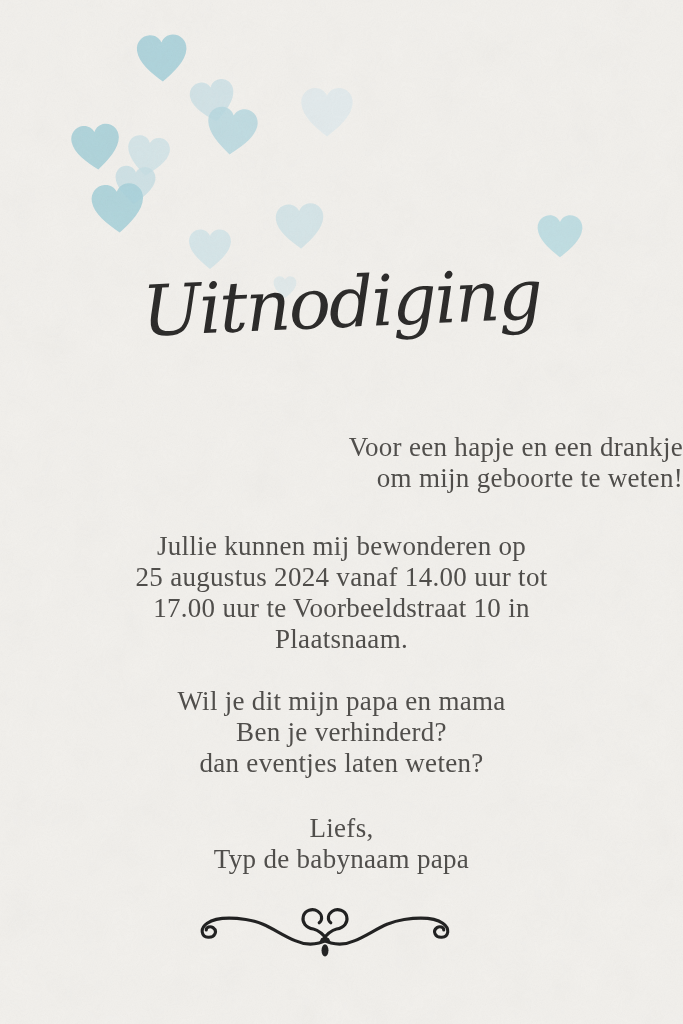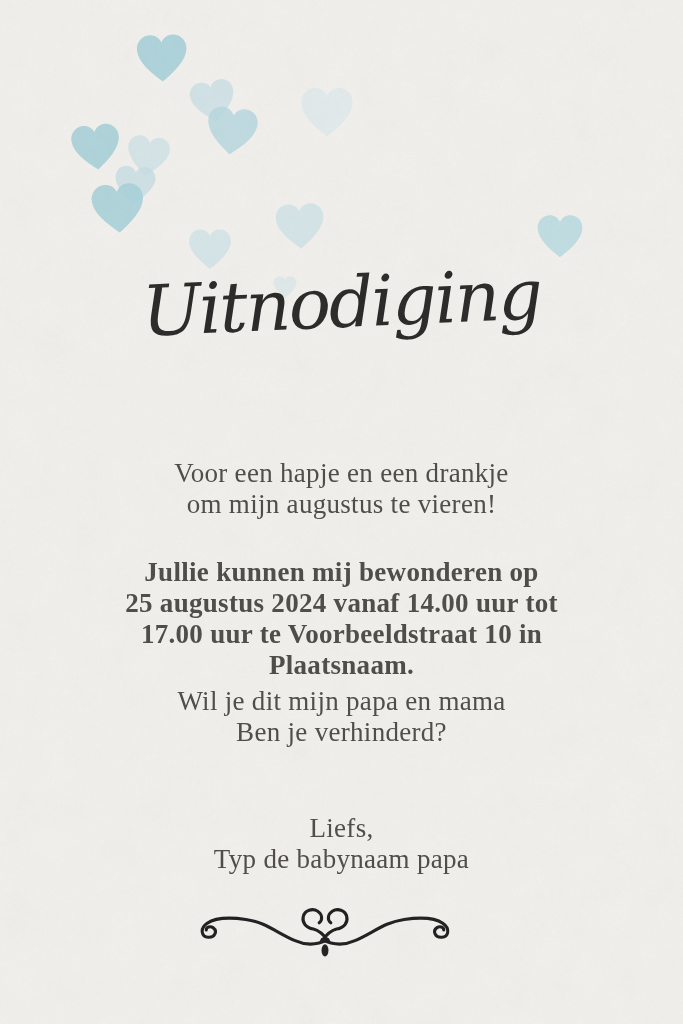--- a/index.html
+++ b/index.html
@@ -44,22 +44,22 @@
   .para {
     position: absolute;
     left: 0;
     width: 683px;
     text-align: center;
     font-size: 27px;
     line-height: 31px;
     letter-spacing: 0.3px;
     color: #4b4946;
   }
-  .para-1 { top: 458px; }
-  .para-2 { top: 557px; font-weight: bold; }
+  .para-1 { top: 432px; text-align: right; }
+  .para-2 { top: 531px; }
   .para-3 { top: 686px; }
   .para-4 { top: 813px; }
   .line { display: block; }
   .flourish {
     position: absolute;
     left: 189px;
     top: 903px;
     width: 272px;
     height: 56px;
   }
@@ -96,33 +96,34 @@
         <use href="#heart-shape" width="50" height="46.875" fill="#cbe1e6" opacity="0.75" transform="translate(300 226) rotate(-3) translate(-25 -23.4375)"></use>
         <use href="#heart-shape" width="47" height="44.0625" fill="#b7dae1" opacity="0.85" transform="translate(560 236) rotate(0) translate(-23.5 -22.03125)"></use>
         <use href="#heart-shape" width="24" height="22.5" fill="#d9e7ea" opacity="0.7" transform="translate(285 287) rotate(0) translate(-12 -11.25)"></use>
       </g>
   </svg>
 
   <div class="title">Uitnodiging</div>
 
   <div class="para para-1">
     <span class="line">Voor een hapje en een drankje</span>
-    <span class="line">om mijn augustus te vieren!</span>
+    <span class="line">om mijn geboorte te weten!</span>
   </div>
 
   <div class="para para-2">
     <span class="line">Jullie kunnen mij bewonderen op</span>
     <span class="line">25 augustus 2024 vanaf 14.00 uur tot</span>
     <span class="line">17.00 uur te Voorbeeldstraat 10 in</span>
     <span class="line">Plaatsnaam.</span>
   </div>
 
   <div class="para para-3">
     <span class="line">Wil je dit mijn papa en mama</span>
     <span class="line">Ben je verhinderd?</span>
+    <span class="line">dan eventjes laten weten?</span>
   </div>
 
   <div class="para para-4">
     <span class="line">Liefs,</span>
     <span class="line">Typ de babynaam papa</span>
   </div>
 
   <svg class="flourish" viewBox="0 0 280 58" aria-hidden="true">
     <g>
       <path d="M 137,38 C 148,43.5 160,44 171,39 C 190,31 201,20 222,17

